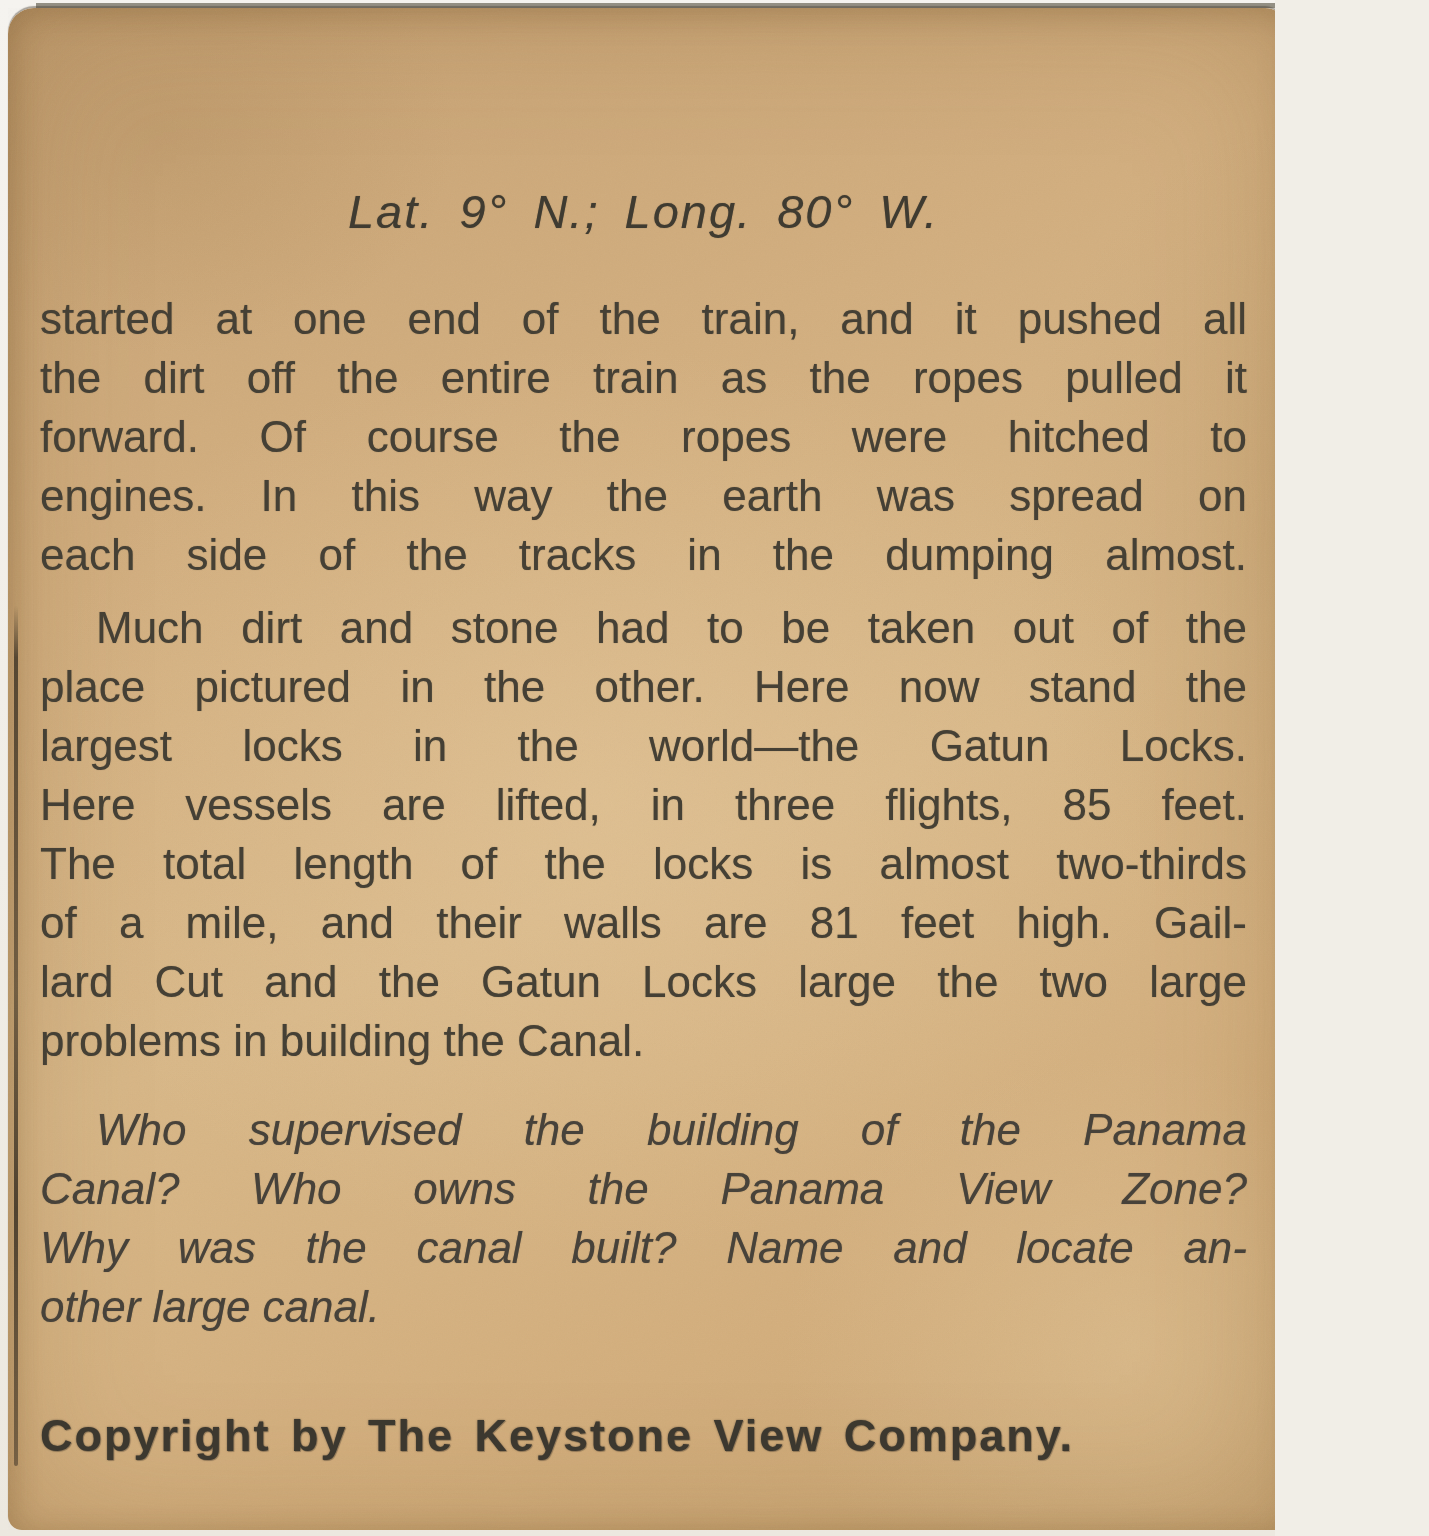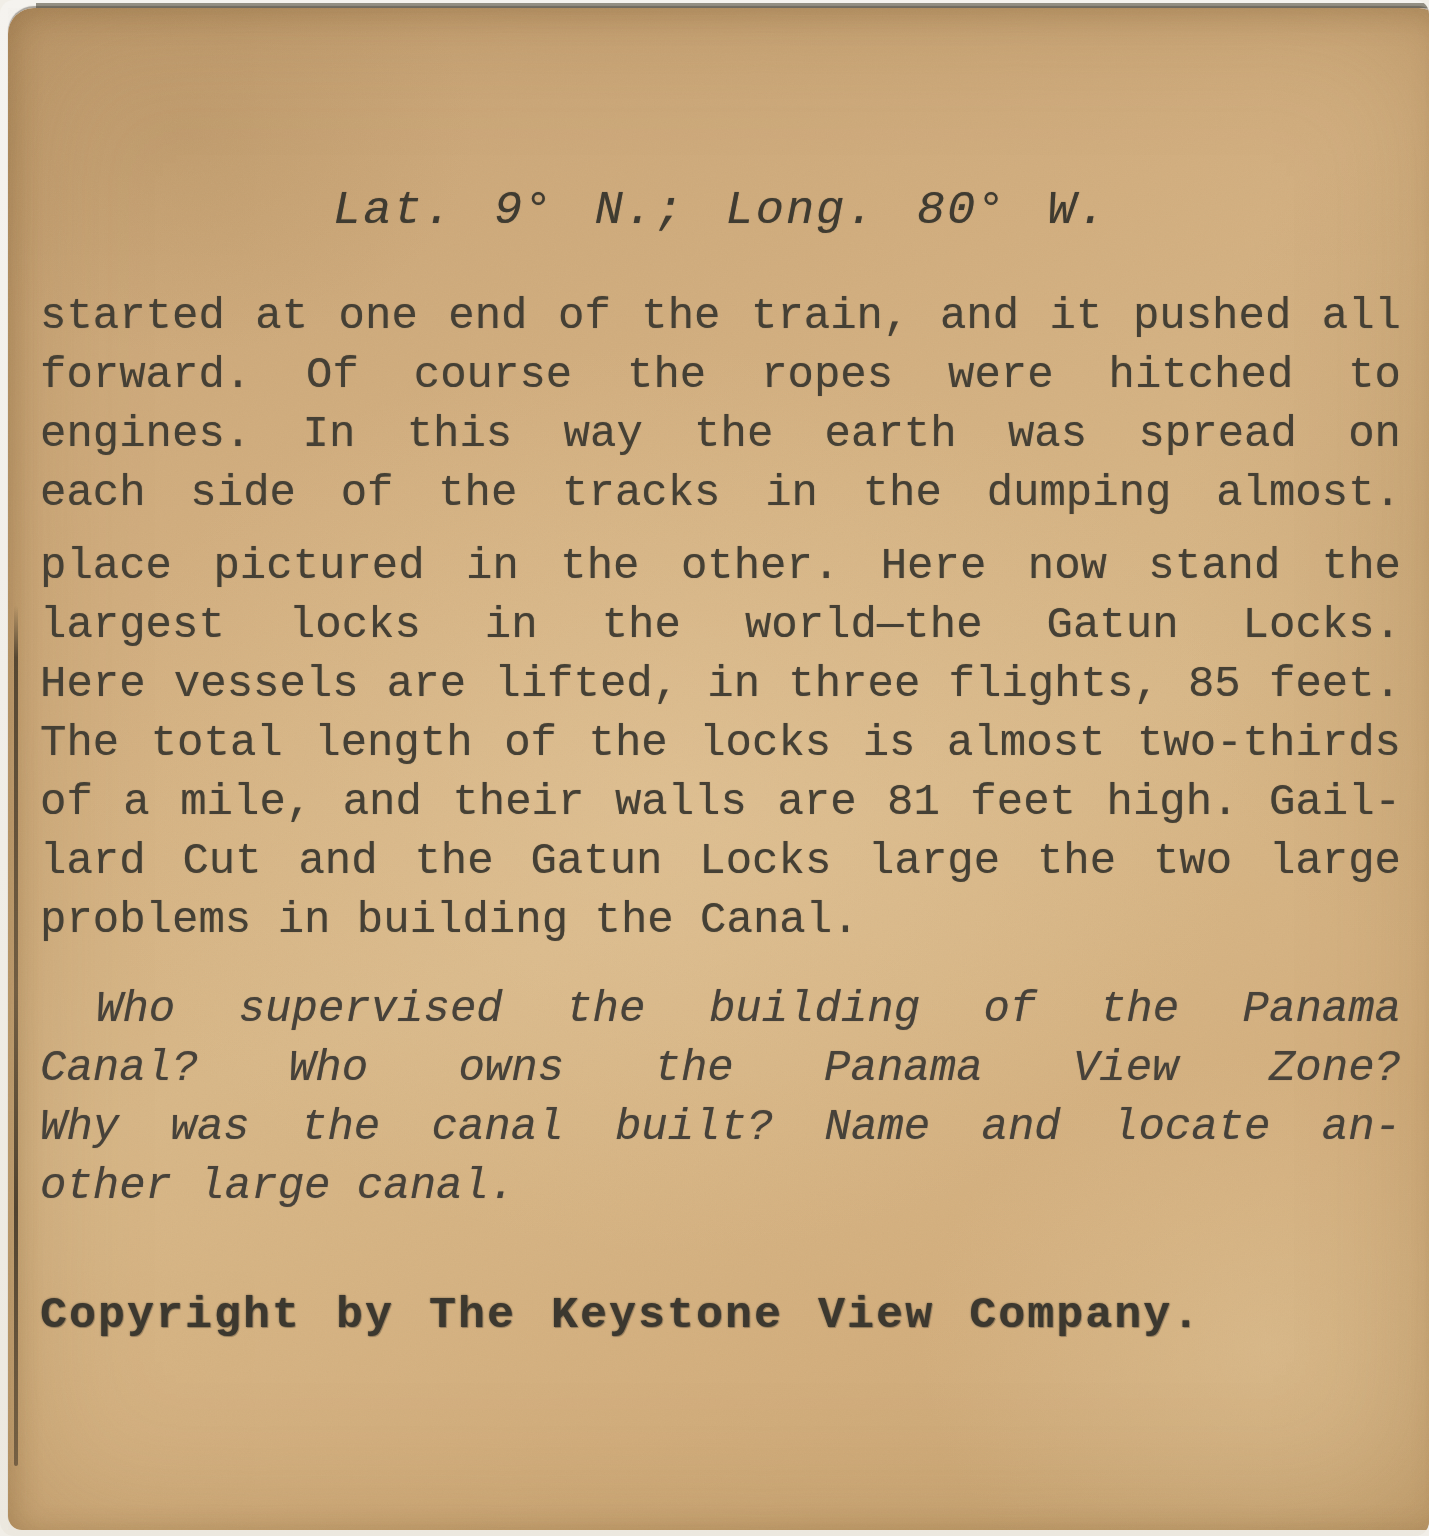--- a/index.html
+++ b/index.html
@@ -2,26 +2,25 @@
 <html><head>
 <meta charset="utf-8">
 <style>
   html, body {
     margin: 0;
     padding: 0;
     background: #f1eee7;
   }
   #stage {
     position: relative;
-    width: 1429px;
+    width: 1275px;
     height: 1536px;
     overflow: hidden;
     background: linear-gradient(180deg, #f5f3ef 0%, #ece8df 100%);
-    font-family: Liberation Mono, monospace;
-    border-radius: 14px;
+    font-family: Liberation Sans, sans-serif;
   }
   
   .scan-edge-top {
     position: absolute;
     top: 3px; left: 36px; right: 0;
     height: 5px;
     background: #6a6456;
     opacity: .7;
   }
   .card {
@@ -124,26 +123,28 @@
       </filter>
       <rect width="100%" height="100%" filter="url(#paperNoise)"></rect>
     </svg>
 
     <div class="content">
 
       <div class="title">Lat. 9° N.; Long. 80° W.</div>
 
       <div class="para p1">
         <div class="line">started at one end of the train, and it pushed all</div>
+        <div class="line">the dirt off the entire train as the ropes pulled it</div>
         <div class="line">forward.  Of course the ropes were hitched to</div>
         <div class="line">engines.  In this way the earth was spread on</div>
         <div class="line">each side of the tracks in the dumping almost.</div>
       </div>
 
       <div class="para p2">
+        <div class="line indent">Much dirt and stone had to be taken out of the</div>
         <div class="line">place pictured in the other.  Here now stand the</div>
         <div class="line">largest locks in the world—the Gatun Locks.</div>
         <div class="line">Here vessels are lifted, in three flights, 85 feet.</div>
         <div class="line">The total length of the locks is almost two-thirds</div>
         <div class="line">of a mile, and their walls are 81 feet high. Gail-</div>
         <div class="line">lard Cut and the Gatun Locks large the two large</div>
         <div class="line short">problems in building the Canal.</div>
       </div>
 
       <div class="para p3">

